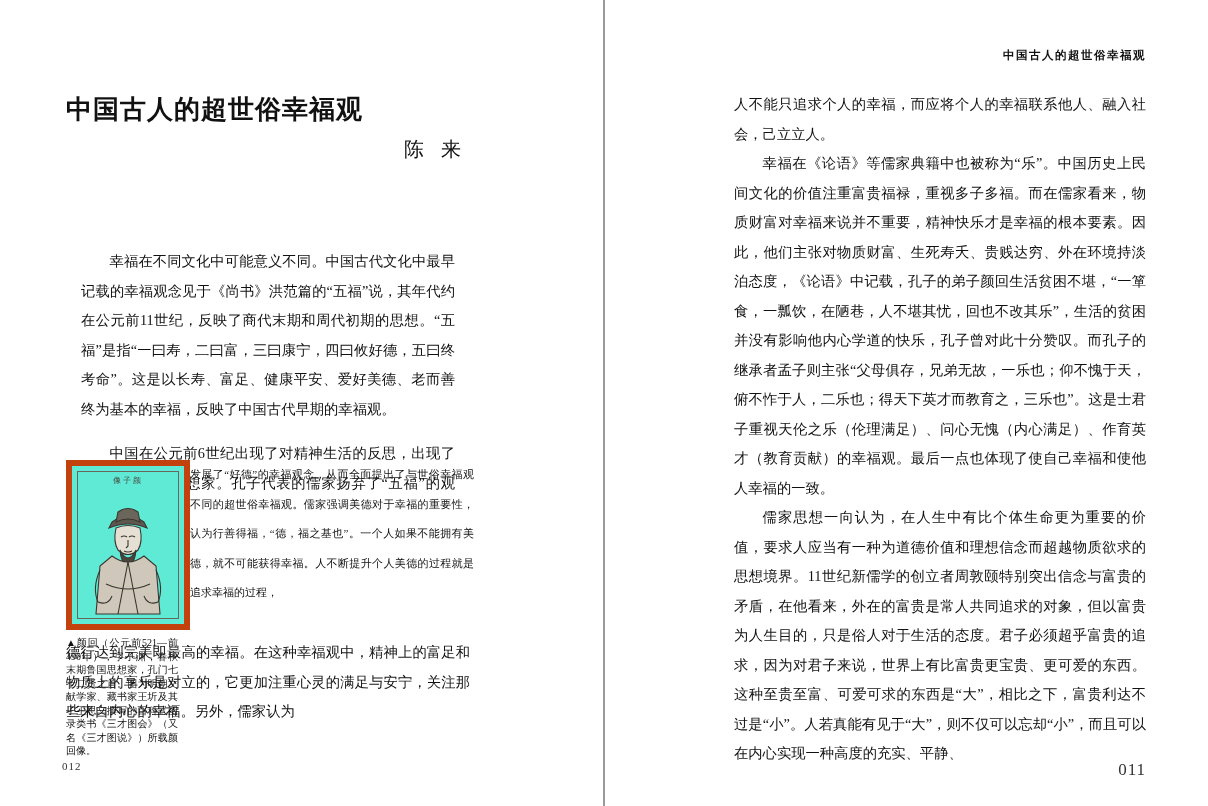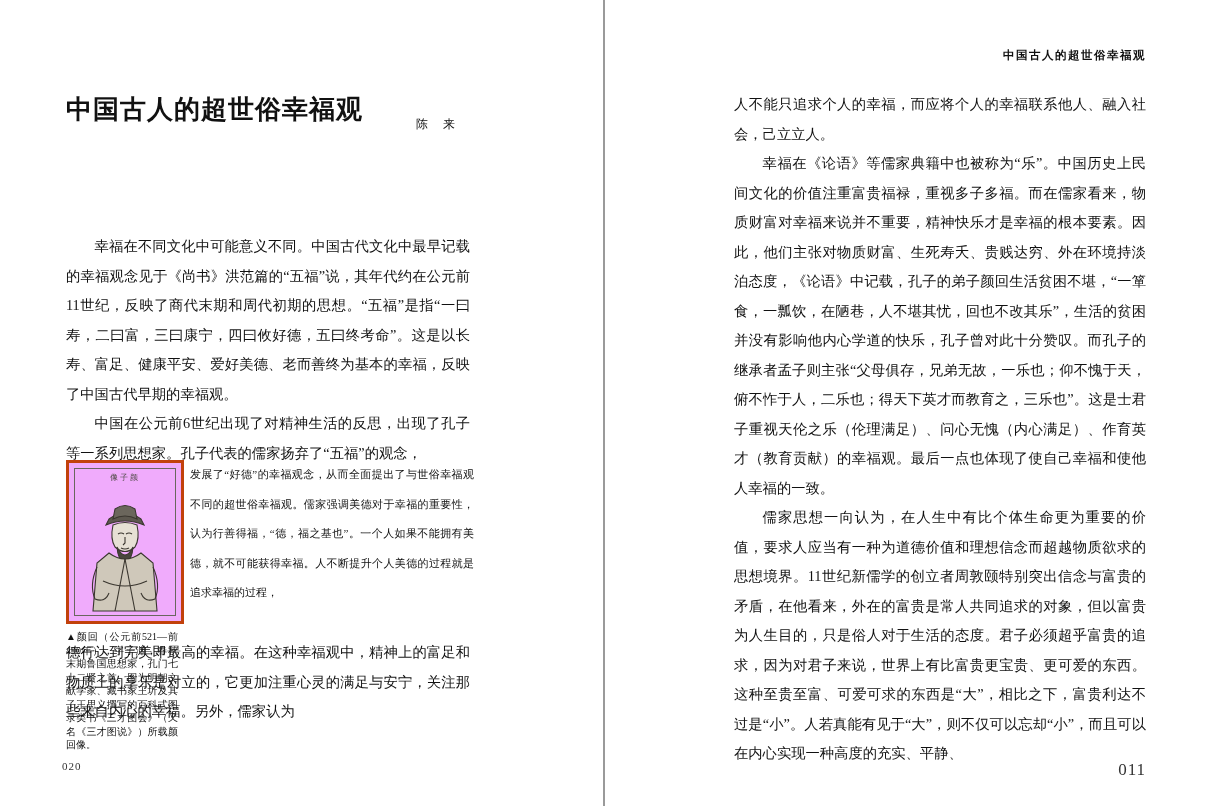--- a/index.html
+++ b/index.html
@@ -43,50 +43,49 @@
     left: 66px;
     top: 92px;
     font-size: 26px;
     font-weight: bold;
     letter-spacing: 1px;
     font-family: "Liberation Serif", "DejaVu Serif", serif;
   }
   .author {
     position: absolute;
     left: 404px;
-    top: 116px;
-    font-size: 12px;
+    top: 136px;
+    font-size: 20px;
     letter-spacing: 6px;
-    margin-left: 12px;
   }
   .body-left {
     position: absolute;
     left: 66px;
     top: 232px;
     width: 404px;
     font-size: 14.3px;
     line-height: 29.5px;
     text-align: justify;
     text-justify: inter-ideograph;
   }
   .body-left p {
-    margin: 0;
+    margin: 15px;
     text-indent: 2em;
   }
   .figure {
     position: absolute;
     left: 66px;
     top: 460px;
     width: 112px;
   }
   .figure-img {
     width: 112px;
     height: 158px;
-    border: 3px solid #c2410c;
-    background: #f0abfc;
+    border: 6px solid #c2410c;
+    background: #5eead4;
     position: relative;
     overflow: hidden;
   }
   .fig-inner-border {
     position: absolute;
     left: 5px;
     top: 5px;
     right: 5px;
     bottom: 5px;
     border: 1px solid #6a665e;
@@ -228,21 +227,21 @@
     </div>
 
     <div class="wrap-text">
       <p>发展了“好德”的幸福观念，从而全面提出了与世俗幸福观不同的超世俗幸福观。儒家强调美德对于幸福的重要性，认为行善得福，“德，福之基也”。一个人如果不能拥有美德，就不可能获得幸福。人不断提升个人美德的过程就是追求幸福的过程，</p>
     </div>
 
     <div class="below-text">
       <p>德行达到完美即最高的幸福。在这种幸福观中，精神上的富足和物质上的享乐是对立的，它更加注重心灵的满足与安宁，关注那些来自内心的幸福。另外，儒家认为</p>
     </div>
 
-    <div class="folio-left">020</div>
+    <div class="folio-left">012</div>
   </div>
 
   <div class="gutter"></div>
 
   <div class="page page-right">
 
     <div class="running-head">中国古人的超世俗幸福观</div>
 
     <div class="body-right">
       <p class="cont">人不能只追求个人的幸福，而应将个人的幸福联系他人、融入社会，己立立人。</p>

